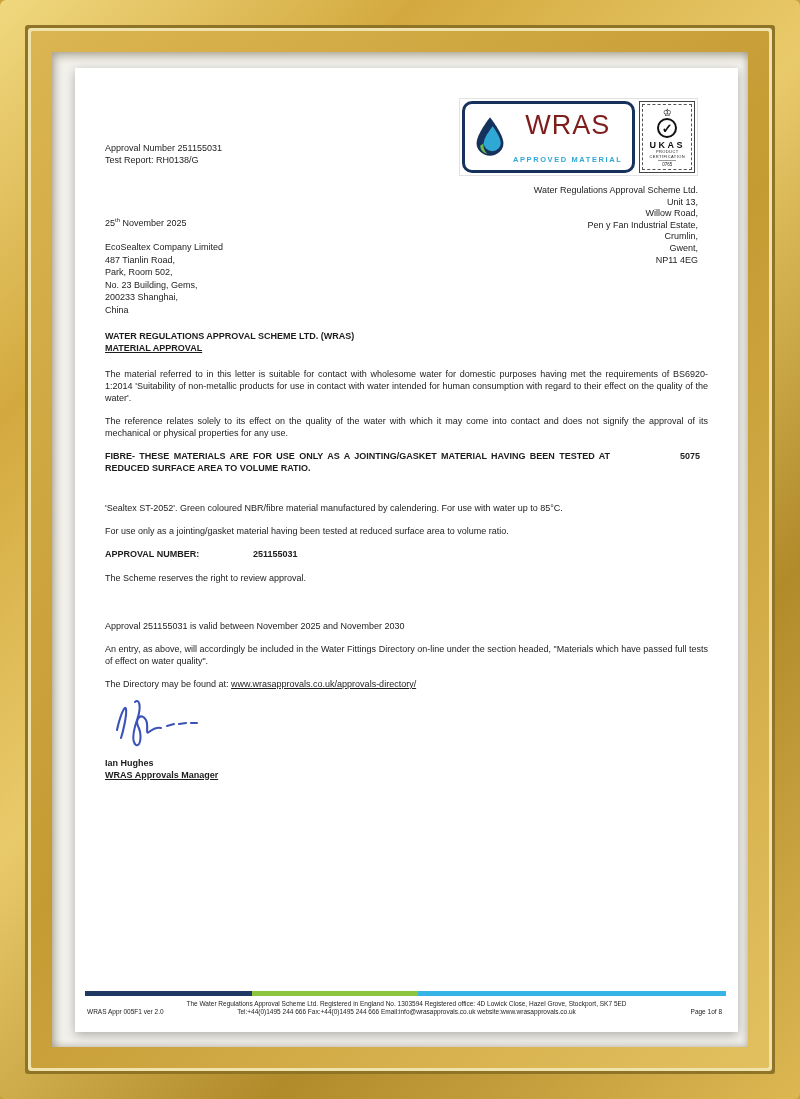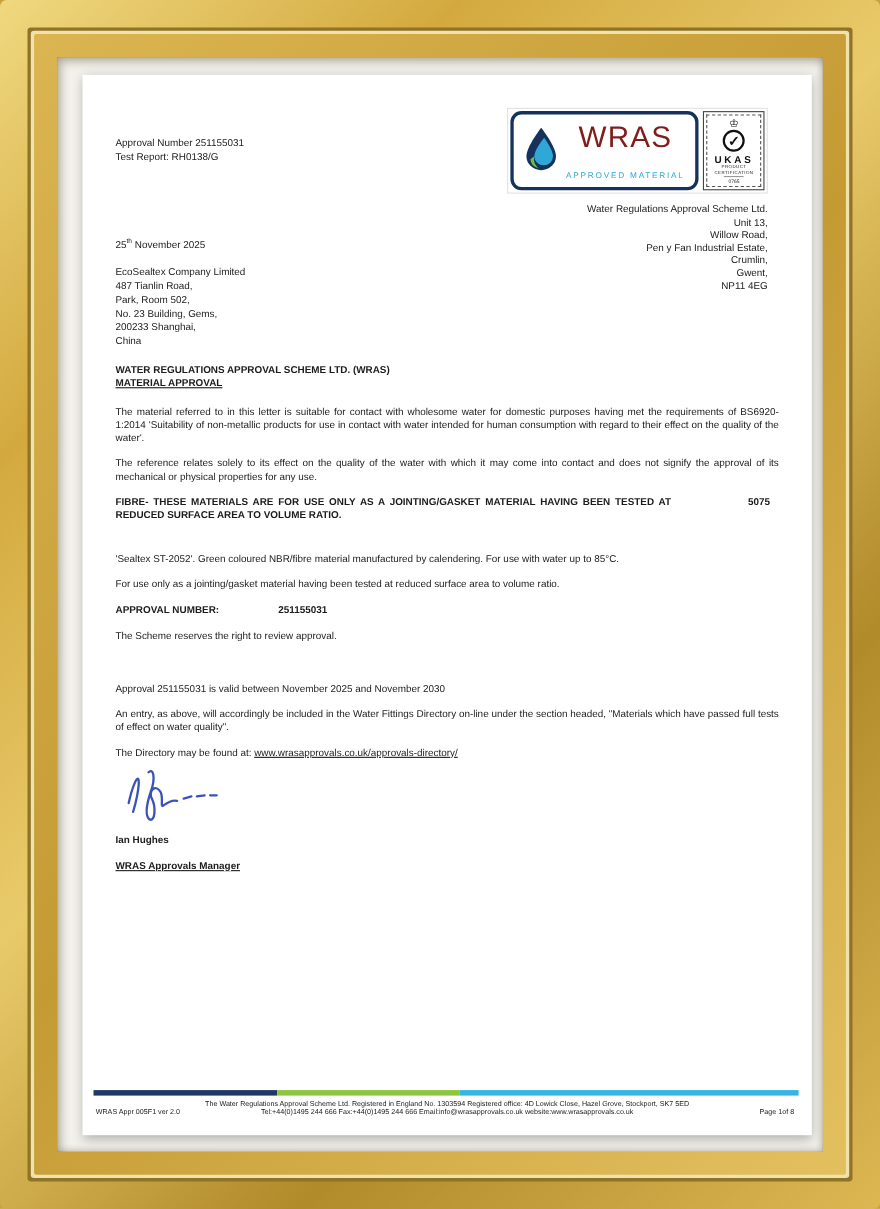--- a/index.html
+++ b/index.html
@@ -14,28 +14,28 @@
   .frame-inner  { position:absolute; inset:31px; border-radius:2px;
     background:linear-gradient(315deg,#e3c express05f,#c49a33 50%,#dbb551 100%);
     background:linear-gradient(315deg,#e3c05f 0%,#c49a33 50%,#dbb551 100%); }
   .mat { position:absolute; inset:52px; background:#f2f1ec;
     box-shadow:inset 3px 4px 9px rgba(60,45,10,.35), inset -2px -2px 6px rgba(60,45,10,.18); }
 
   
   .page { position:absolute; left:75px; top:68px; width:663px; height:964px; background:#ffffff;
     box-shadow:0 3px 10px rgba(0,0,0,.28); color:#1c1c1c; }
 
-  .ref-block { position:absolute; left:30px; top:56px; font-size:9px; line-height:12px; }
+  .ref-block { position:absolute; left:30px; top:74px; font-size:9px; line-height:12px; }
 
   
   .logo-row { position:absolute; right:40px; top:30px; display:flex; align-items:stretch; gap:4px; background:#fff; padding:2px; border:1px solid #e2e2e2; }
   .wras-box { border:3px solid #16325c; border-radius:10px; padding:6px 10px 5px 8px; display:flex; align-items:center; gap:6px; background:#fff; }
   .wras-text { display:flex; flex-direction:column; align-items:center; }
   .wras-word { font-size:27px; font-weight:normal; letter-spacing:1px; color:#7f1d1d; line-height:26px; }
-  .wras-tag  { font-size:7.5px; font-weight:normal; letter-spacing:1.6px; color:#2fa8d5; margin-top:17px; }
+  .wras-tag  { font-size:7.5px; font-weight:bold; letter-spacing:1.6px; color:#2fa8d5; margin-top:17px; }
   .ukas-box { border:1px solid #444; padding:2px; background:#fff; }
   .ukas-in  { border:1px dashed #555; height:100%; padding:3px 6px 2px; display:flex; flex-direction:column; align-items:center; }
   .ukas-crown { font-size:10px; line-height:9px; color:#111; }
   .ukas-circle { width:20px; height:20px; border:2px solid #111; border-radius:50%; display:flex; align-items:center; justify-content:center; font-size:13px; font-weight:bold; color:#111; margin:1px 0 2px; }
   .ukas-word { font-size:9px; font-weight:bold; letter-spacing:2.5px; color:#111; }
   .ukas-sub  { font-size:4px; letter-spacing:.4px; color:#222; text-align:center; line-height:4.5px; }
   .ukas-num  { font-size:4.5px; color:#222; margin-top:1px; border-top:1px solid #999; padding:1px 4px 0; }
 
   .sender { position:absolute; right:40px; top:117px; text-align:right; font-size:9px; line-height:11.6px; }
 
@@ -53,21 +53,21 @@
   .single { margin-bottom:11px; }
   .appr-table { margin:2px 0 11px; }
   .appr-row { display:flex; font-weight:bold; line-height:12.5px; }
   .appr-row .lbl { width:148px; }
   .tight { margin-bottom:0; }
   .gap-after { margin-bottom:11px;margin-top:36px; }
   .dir-line a { color:#1c1c1c; }
   .closing { margin:11px 0 2px; }
   .signature { margin:2px 0 6px; }
   .sig-name { font-weight:bold; }
-  .sig-title { font-weight:bold; text-decoration:underline;margin-top:12px; }
+  .sig-title { font-weight:bold; text-decoration:underline; }
 
   
   .footer { position:absolute; left:0; right:0; bottom:16px; }
   .bar { display:flex; height:5px; margin:0 12px 0 10px; }
   .bar .seg1 { width:26%; } .bar .seg2 { width:26%; } .bar .seg3 { width:48%; }
   .foot-text { position:relative; margin-top:4px; font-size:6.5px; line-height:8px; color:#222; }
   .foot-center { text-align:center; padding:0 70px; }
   .foot-left  { position:absolute; left:12px; top:8px; }
   .foot-right { position:absolute; right:16px; top:8px; }
 </style>

